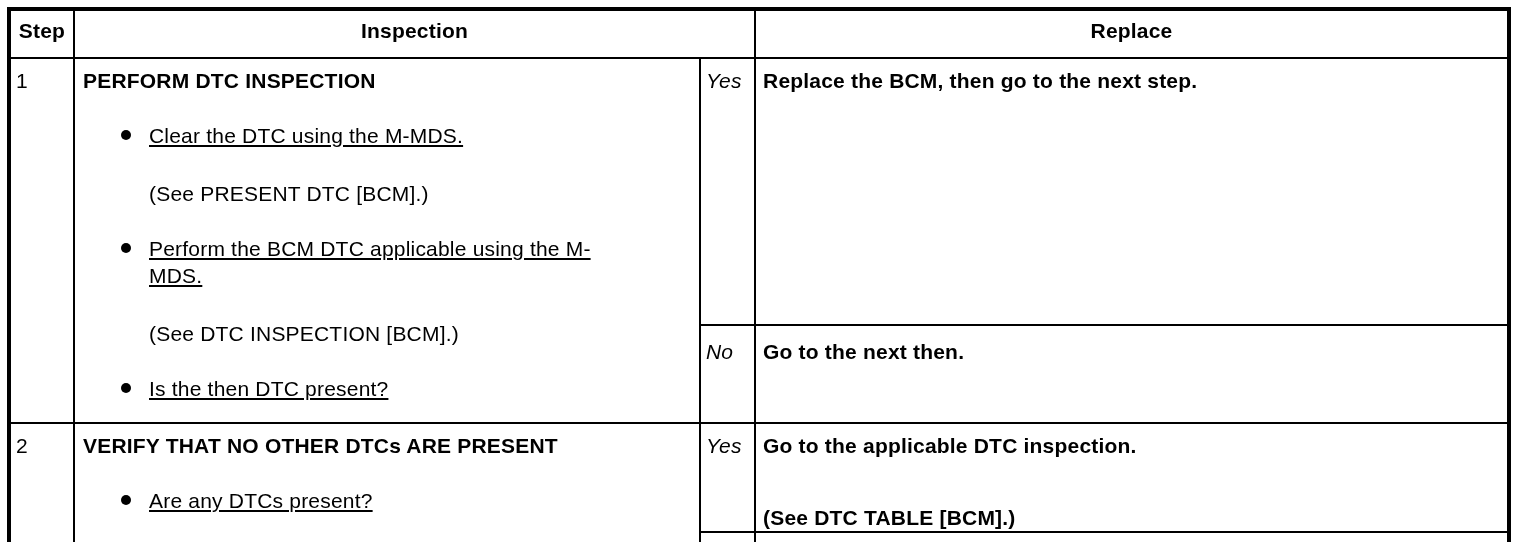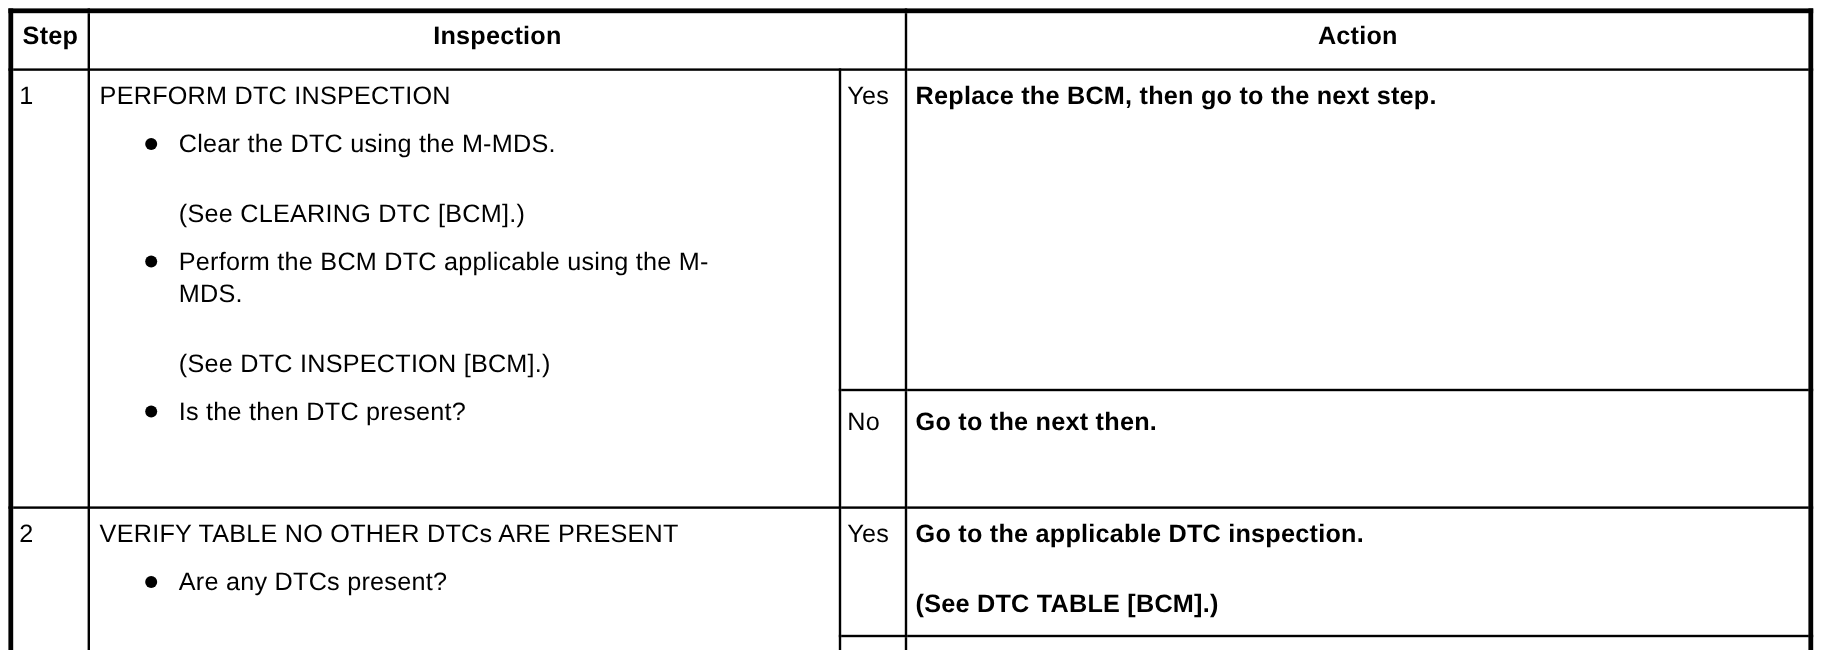--- a/index.html
+++ b/index.html
@@ -42,56 +42,58 @@
     padding: 6px 2px 4px 2px;
     height: 36px;
   }
   td.step-cell {
     padding: 8px 2px 0 5px;
   }
   td.insp-cell {
     padding: 8px 8px 0 8px;
   }
   .insp-title {
-    font-weight: normal;
+    font-weight: bold;
     white-space: nowrap;
   }
   .bullet-item {
     display: flex;
     margin-left: 38px;
-    margin-top: 13px;
+    margin-top: 28px;
+    text-decoration: underline;
   }
   .bullet-dot {
     flex: none;
     width: 10px;
     height: 10px;
     border-radius: 50%;
     background: #000000;
     margin: 8px 18px 0 0;
   }
   .bullet-text {
     max-width: 492px;
   }
   .note-line {
     margin-left: 66px;
     margin-top: 31px;
     white-space: nowrap;
   }
   td.yn-cell {
     padding: 8px 2px 0 5px;
+    font-style: italic;
   }
   td.action-cell {
     padding: 8px 8px 0 7px;
     font-weight: bold;
   }
   td.no-row {
     padding-top: 12px;
   }
   .action-line + .action-line {
-    margin-top: 31px;
+    margin-top: 45px;
   }
   
   tr.r1a > td { height: 257px; }
   tr.r1b > td { height: 84px; }
   tr.r2a > td { height: 97px; }
   tr.r2b > td { height: 40px; }
 </style>
 </head>
 <body>
 
@@ -101,32 +103,32 @@
       <col style="width:65px">
       <col style="width:626px">
       <col style="width:55px">
       <col style="width:754px">
     </colgroup>
 
     <tbody>
         <tr>
       <th class="hdr">Step</th>
       <th class="hdr" colspan="2">Inspection</th>
-      <th class="hdr">Action</th>
+      <th class="hdr">Replace</th>
     </tr>
 
     <tr class="r1a">
       <td class="step-cell" rowspan="2">1</td>
       <td class="insp-cell" rowspan="2">
         <div class="insp-title">PERFORM DTC INSPECTION</div>
         <div class="bullet-item">
           <span class="bullet-dot"></span>
           <span class="bullet-text">Clear the DTC using the M-MDS.</span>
         </div>
-        <div class="note-line">(See CLEARING DTC [BCM].)</div>
+        <div class="note-line">(See PRESENT DTC [BCM].)</div>
         <div class="bullet-item">
           <span class="bullet-dot"></span>
           <span class="bullet-text">Perform the BCM DTC applicable using the M-MDS.</span>
         </div>
         <div class="note-line">(See DTC INSPECTION [BCM].)</div>
         <div class="bullet-item">
           <span class="bullet-dot"></span>
           <span class="bullet-text">Is the then DTC present?</span>
         </div>
       </td>
@@ -139,21 +141,21 @@
     <tr class="r1b">
       <td class="yn-cell no-row">No</td>
       <td class="action-cell no-row">
         <div class="action-line">Go to the next then.</div>
       </td>
     </tr>
 
     <tr class="r2a">
       <td class="step-cell" rowspan="2">2</td>
       <td class="insp-cell" rowspan="2">
-        <div class="insp-title">VERIFY TABLE NO OTHER DTCs ARE PRESENT</div>
+        <div class="insp-title">VERIFY THAT NO OTHER DTCs ARE PRESENT</div>
         <div class="bullet-item">
           <span class="bullet-dot"></span>
           <span class="bullet-text">Are any DTCs present?</span>
         </div>
       </td>
       <td class="yn-cell">Yes</td>
       <td class="action-cell">
         <div class="action-line">Go to the applicable DTC inspection.</div>
         <div class="action-line">(See DTC TABLE [BCM].)</div>
       </td>

